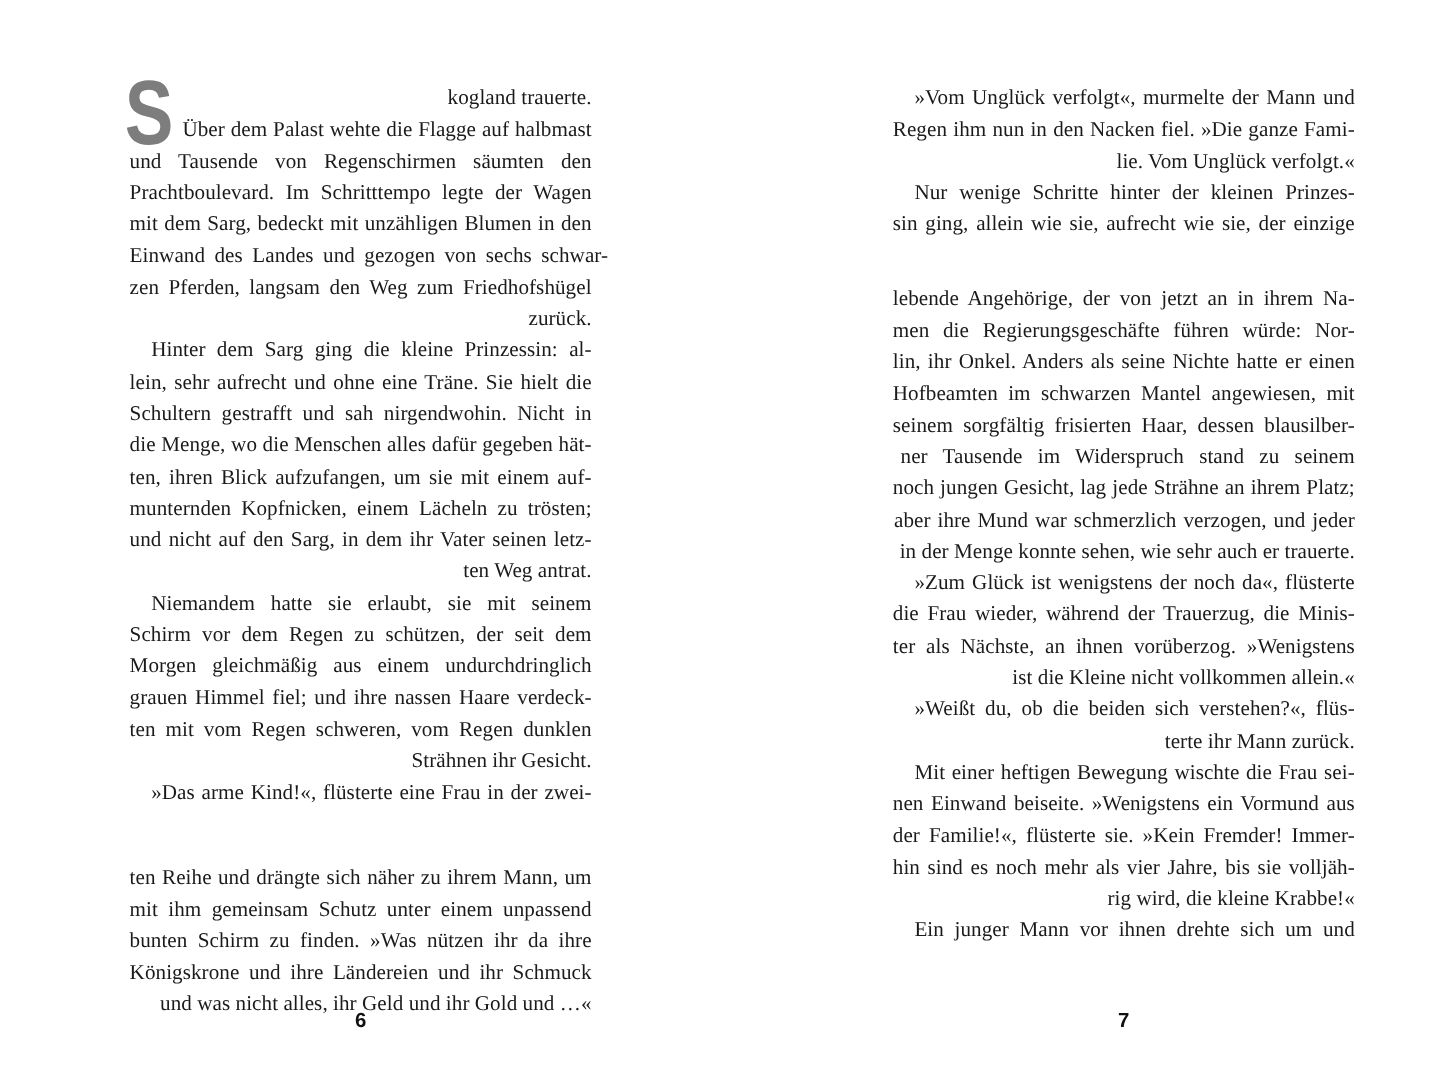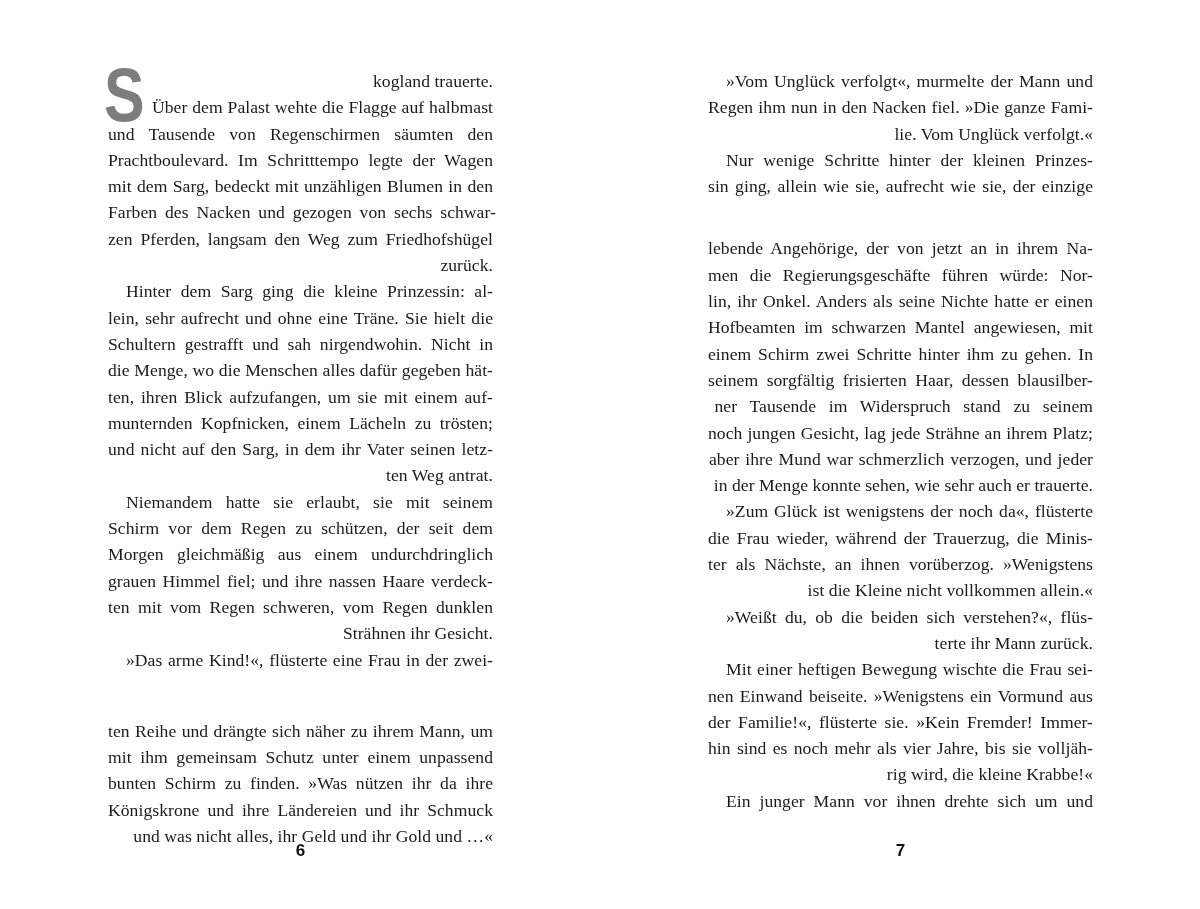--- a/index.html
+++ b/index.html
@@ -12,21 +12,21 @@
   body{
     width:1200px;height:909px;
     background:var(--background);
     font-family:"Liberation Serif","DejaVu Serif",serif;
     color:var(--text);
     overflow:hidden;
   }
   .spread{position:relative;width:1200px;height:909px;background:var(--background);}
   .page{position:absolute;top:68px;width:385px;}
   .page.left{left:108px;}
-  .page.right{left:708px;}
+  .page.right{left:744px;}
   .text-block{position:relative;text-align:right;}
   .line{
     height:26.3px;
     line-height:26.3px;
     font-size:17.6px;
     white-space:nowrap;
     letter-spacing:0.05px;
   }
   .line.indent{padding-left:18px;}
   .line.dc-pad{padding-left:44px;}
@@ -59,21 +59,21 @@
 <div class="spread">
 
   <div class="page left">
     <span class="dropcap">S</span>
     <div class="text-block">
         <div class="line dc-pad"><span>kogland trauerte.</span></div>
         <div class="line dc-pad" style="word-spacing: 0.441964px;"><span>Über dem Palast wehte die Flagge auf halbmast</span></div>
         <div class="line" style="word-spacing: 9.75625px;"><span>und Tausende von Regenschirmen säumten den</span></div>
         <div class="line" style="word-spacing: 5.14687px;"><span>Prachtboulevard. Im Schritttempo legte der Wagen</span></div>
         <div class="line" style="word-spacing: 0.884766px;"><span>mit dem Sarg, bedeckt mit unzähligen Blumen in den</span></div>
-        <div class="line" style="word-spacing: 3.41518px;"><span>Farben des Nacken und gezogen von sechs schwar-</span></div>
+        <div class="line" style="word-spacing: 3.41518px;"><span>Einwand des Landes und gezogen von sechs schwar-</span></div>
         <div class="line" style="word-spacing: 3.39844px;"><span>zen Pferden, langsam den Weg zum Friedhofshügel</span></div>
         <div class="line"><span>zurück.</span></div>
         <div class="line indent" style="word-spacing: 5.02232px;"><span>Hinter dem Sarg ging die kleine Prinzessin: al-</span></div>
         <div class="line" style="word-spacing: 1.70833px;"><span>lein, sehr aufrecht und ohne eine Träne. Sie hielt die</span></div>
         <div class="line" style="word-spacing: 4.32552px;"><span>Schultern gestrafft und sah nirgendwohin. Nicht in</span></div>
         <div class="line" style="word-spacing: 0.234375px;"><span>die Menge, wo die Menschen alles dafür gegeben hät-</span></div>
         <div class="line" style="word-spacing: 2.37109px;"><span>ten, ihren Blick aufzufangen, um sie mit einem auf-</span></div>
         <div class="line" style="word-spacing: 4.01875px;"><span>munternden Kopfnicken, einem Lächeln zu trösten;</span></div>
         <div class="line" style="word-spacing: 1.60781px;"><span>und nicht auf den Sarg, in dem ihr Vater seinen letz-</span></div>
         <div class="line"><span>ten Weg antrat.</span></div>
@@ -97,21 +97,20 @@
     <div class="text-block">
         <div class="line indent" style="word-spacing: 1.64062px;"><span>»Vom Unglück verfolgt«, murmelte der Mann und</span></div>
         <div class="line" style="word-spacing: 0.699653px;"><span>Regen ihm nun in den Nacken fiel. »Die ganze Fami-</span></div>
         <div class="line"><span>lie. Vom Unglück verfolgt.«</span></div>
         <div class="line indent" style="word-spacing: 5.40365px;"><span>Nur wenige Schritte hinter der kleinen Prinzes-</span></div>
         <div class="line" style="word-spacing: 1.97743px;"><span>sin ging, allein wie sie, aufrecht wie sie, der einzige</span></div>
         <div class="line" style="word-spacing: 3.66602px; margin-top: 36px;"><span>lebende Angehörige, der von jetzt an in ihrem Na-</span></div>
         <div class="line" style="word-spacing: 6.94375px;"><span>men die Regierungsgeschäfte führen würde: Nor-</span></div>
         <div class="line" style="word-spacing: 1.60069px;"><span>lin, ihr Onkel. Anders als seine Nichte hatte er einen</span></div>
         <div class="line" style="word-spacing: 4.23438px;"><span>Hofbeamten im schwarzen Mantel angewiesen, mit</span></div>
-        <div class="line" style="word-spacing: 2.43555px;"><span>einem Schirm zwei Schritte hinter ihm zu gehen. In</span></div>
         <div class="line" style="word-spacing: 4.04688px;"><span>seinem sorgfältig frisierten Haar, dessen blausilber-</span></div>
         <div class="line" style="word-spacing: 8.27865px;"><span>ner Tausende im Widerspruch stand zu seinem</span></div>
         <div class="line" style="word-spacing: 0.583984px;"><span>noch jungen Gesicht, lag jede Strähne an ihrem Platz;</span></div>
         <div class="line" style="word-spacing: 1.32366px;"><span>aber ihre Mund war schmerzlich verzogen, und jeder</span></div>
         <div class="line"><span>in der Menge konnte sehen, wie sehr auch er trauerte.</span></div>
         <div class="line indent" style="word-spacing: 1.40179px;"><span>»Zum Glück ist wenigstens der noch da«, flüsterte</span></div>
         <div class="line" style="word-spacing: 2.7433px;"><span>die Frau wieder, während der Trauerzug, die Minis-</span></div>
         <div class="line" style="word-spacing: 4.55208px;"><span>ter als Nächste, an ihnen vorüberzog. »Wenigstens</span></div>
         <div class="line"><span>ist die Kleine nicht vollkommen allein.«</span></div>
         <div class="line indent" style="word-spacing: 3.77902px;"><span>»Weißt du, ob die beiden sich verstehen?«, flüs-</span></div>

